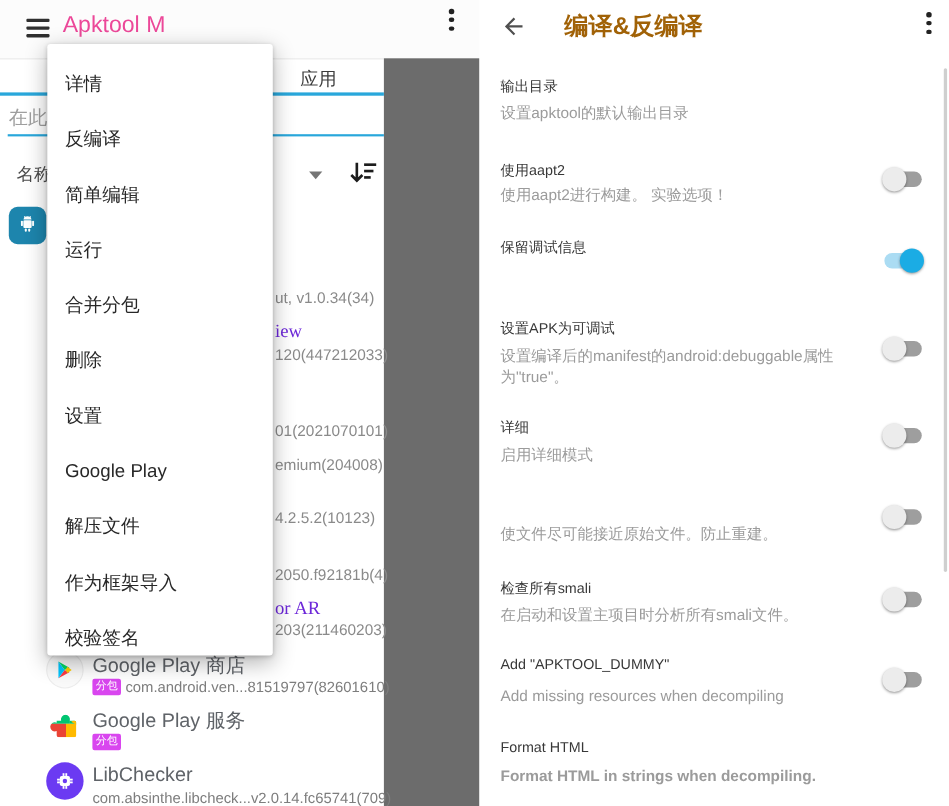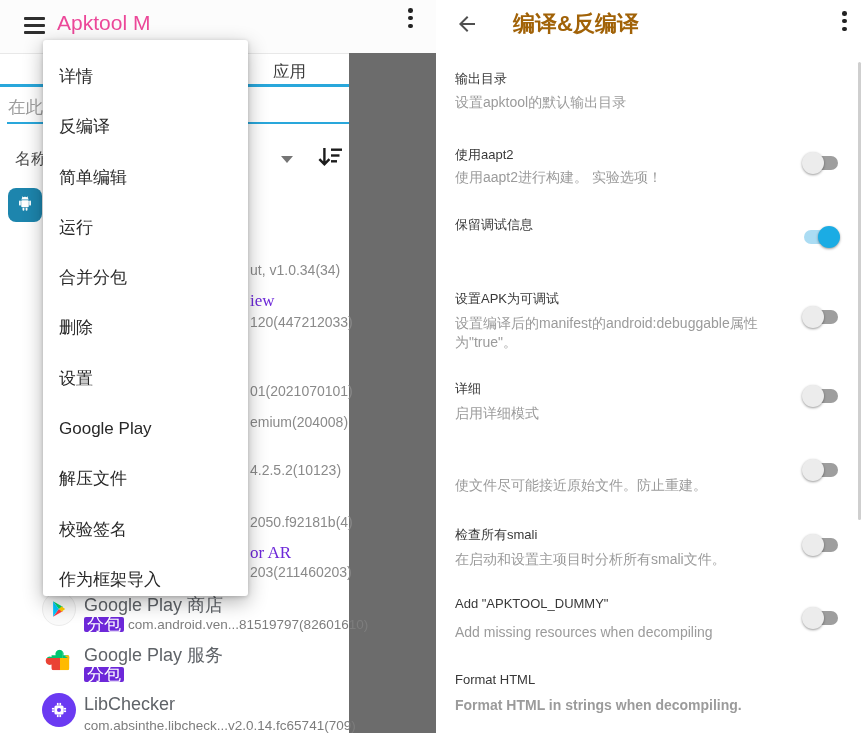--- a/index.html
+++ b/index.html
@@ -31,21 +31,21 @@
 
   .menu{position:absolute;left:43px;top:40px;width:205px;height:556px;background:#fff;border-radius:3px;
         box-shadow:0 6px 20px rgba(0,0,0,.30),0 1px 4px rgba(0,0,0,.18);padding-top:12px;box-sizing:border-box;}
   .menu-item{height:50.3px;line-height:50.3px;padding-left:16px;font-size:17px;color:#282828;cursor:pointer;}
 
   .app-row{position:absolute;left:0;width:349px;height:50px;}
   .app-row .ric{position:absolute;left:42px;top:0;width:34px;height:34px;}
   .circle-ic{width:34px;height:34px;border-radius:50%;display:flex;align-items:center;justify-content:center;box-sizing:border-box;}
   .app-row .ttl{position:absolute;left:84px;top:1px;font-size:18px;color:#5f6368;white-space:nowrap;}
   .app-row .subrow{position:absolute;left:84px;top:25px;display:flex;align-items:center;gap:4px;white-space:nowrap;}
-  .badge{background:#6d28d9;color:#fff;font-size:17px;line-height:15px;padding:0 3px;border-radius:2px;}
+  .badge{background:#d946ef;color:#fff;font-size:10px;line-height:15px;padding:0 3px;border-radius:2px;font-family:Liberation Mono, monospace;}
   .pkg{font-size:13.5px;color:#7d7d7d;}
 
   
   #right{position:absolute;left:436px;top:0;width:427px;height:733px;background:#fff;overflow:hidden;}
   .back{position:absolute;left:19px;top:12px;width:24px;height:24px;cursor:pointer;}
   .r-title{position:absolute;left:77px;top:9px;font-size:22px;font-weight:700;color:#a16207;}
   .setting-title{position:absolute;font-size:13px;color:#383838;white-space:nowrap;}
   .setting-sub{position:absolute;font-size:14px;color:#9b9b9b;width:338px;line-height:19px;}
   .switch{position:absolute;left:366px;width:38px;height:22px;cursor:pointer;}
   .switch .track{position:absolute;left:2px;top:4px;width:34px;height:14px;border-radius:7px;background:#9e9e9e;}
@@ -182,22 +182,22 @@
     <div class="menu">
       <div class="menu-item">详情</div>
       <div class="menu-item">反编译</div>
       <div class="menu-item">简单编辑</div>
       <div class="menu-item">运行</div>
       <div class="menu-item">合并分包</div>
       <div class="menu-item">删除</div>
       <div class="menu-item">设置</div>
       <div class="menu-item">Google Play</div>
       <div class="menu-item">解压文件</div>
+      <div class="menu-item">作为框架导入</div>
       <div class="menu-item">校验签名</div>
-      <div class="menu-item">作为框架导入</div>
     </div>
   </div>
 
   <div id="right">
     <div class="back">
       <svg width="24" height="24" viewBox="0 0 24 24">
           <path fill="#4f4f4f" d="M20 11H7.8l5.6-5.6L12 4l-8 8 8 8 1.4-1.4L7.8 13H20z"></path>
         </svg>
     </div>
     <div class="r-title">编译&amp;反编译</div>

